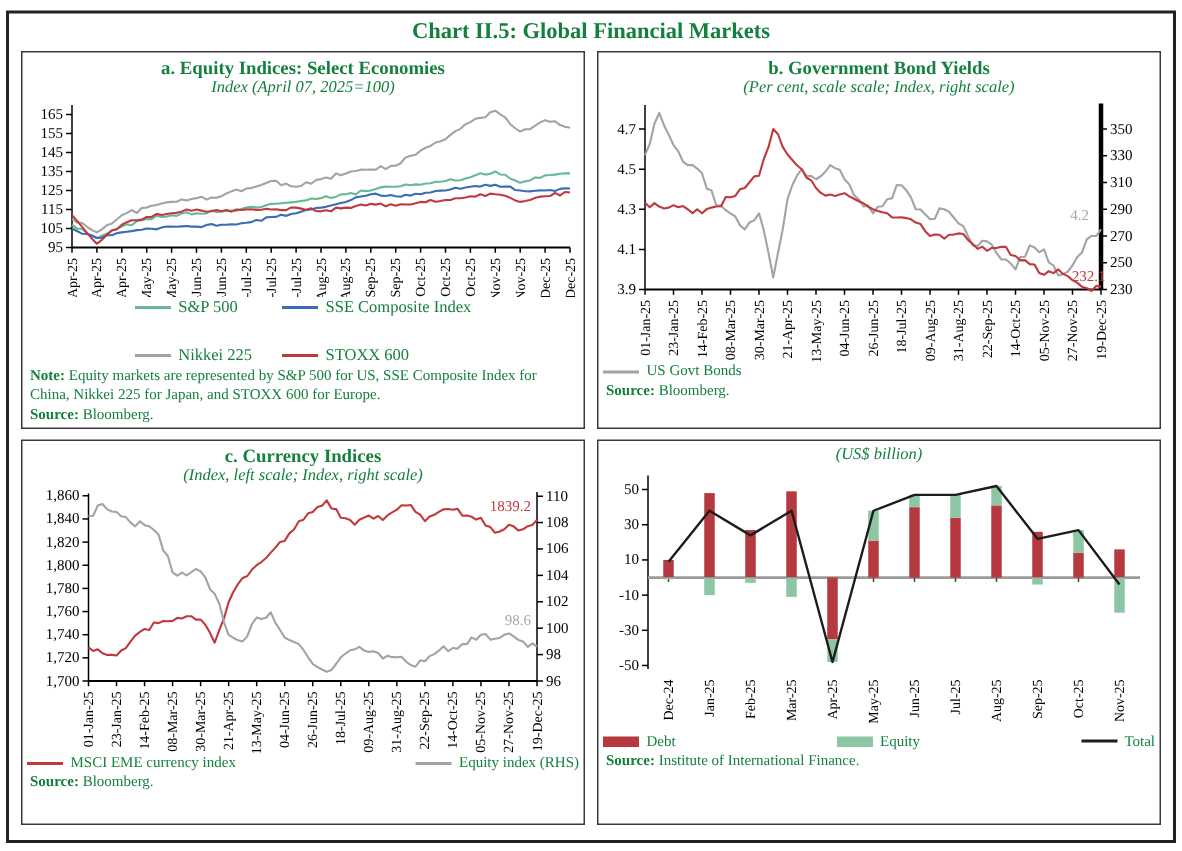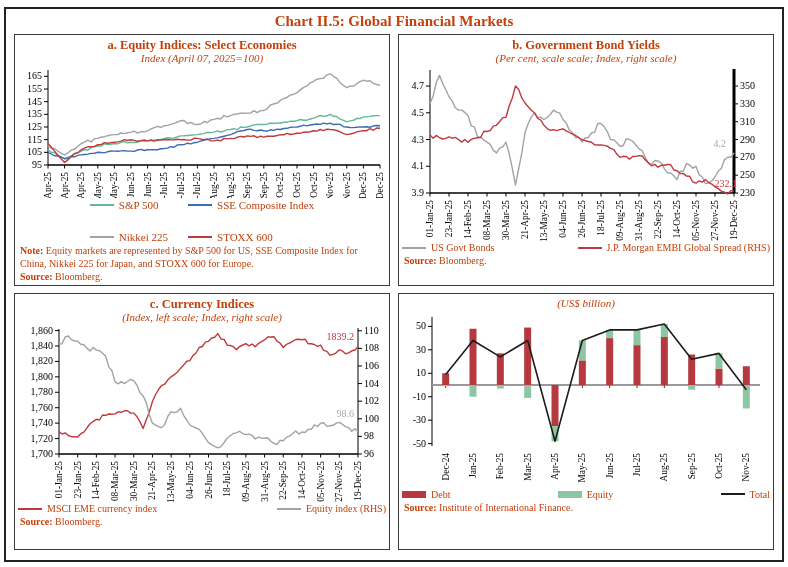--- a/index.html
+++ b/index.html
@@ -1,17 +1,17 @@
 <!DOCTYPE html>
 <html><head>
 <meta charset="utf-8">
 <style>
   html,body{margin:0;padding:0;background:#fff;}
   .page{position:relative;width:788px;height:567px;background:#fff;
-        font-family:"Liberation Serif","DejaVu Serif",serif;color:#c2410c;overflow:hidden;}
+        font-family:"Liberation Serif","DejaVu Serif",serif;color:#15803d;overflow:hidden;}
   .frame{position:absolute;top:7px;left:4px;right:4px;bottom:5px;border:2px solid #222;padding:3px 8px 4px;}
   .page-title{text-align:center;font-weight:bold;font-size:15px;margin:1px 0 4px;}
   .grid{display:grid;grid-template-columns:1fr 1fr;grid-template-rows:252px 257px;gap:7px 8px;}
   .panel{border:1px solid #3a3a3a;padding:3px 3px 2px;display:flex;flex-direction:column;overflow:hidden;}
   .p-title{text-align:center;font-weight:bold;font-size:12.5px;line-height:1.15;}
   .p-sub{text-align:center;font-style:italic;font-size:11px;line-height:1.15;margin-bottom:1px;}
   svg{display:block;margin:0 auto;}
   svg text{font-family:"Liberation Serif","DejaVu Serif",serif;}
   .legend-grid{display:grid;grid-template-columns:auto auto;column-gap:64px;row-gap:2px;
                justify-content:center;font-size:11px;margin:1px 0 2px;gap:20px;}
@@ -195,24 +195,20 @@
             <text x="338" y="130" text-anchor="start" font-size="10">230</text>
             <polyline points="28.0,37.4 31.2,29.9 34.3,16.5 37.5,9.3 40.7,17.6 43.8,23.7 47.0,30.7 50.2,34.9 53.3,41.7 56.5,44.1 59.7,44.1 62.8,46.4 66.0,49.5 69.2,59.8 72.3,60.9 75.5,70.8 78.7,71.1 81.8,74.1 85.0,76.2 88.2,78.3 91.3,84.2 94.5,86.9 97.7,82.2 100.8,80.9 104.0,76.2 107.2,87.6 110.3,102.4 113.5,119.0 116.7,102.5 119.8,87.1 123.0,66.8 126.2,57.5 129.3,51.1 132.5,46.8 135.7,51.4 138.8,51.3 142.0,53.5 145.2,51.5 148.3,48.5 151.5,44.1 154.7,46.1 157.8,47.2 161.0,53.5 164.2,56.9 167.3,64.1 170.5,66.8 173.7,71.7 176.8,71.1 180.0,76.2 183.2,71.8 186.3,71.5 189.5,66.8 192.7,66.2 195.8,57.4 199.0,57.5 202.2,60.8 205.3,65.6 208.5,73.5 211.7,73.7 214.8,76.8 218.0,80.2 221.2,79.8 224.3,72.9 227.5,73.5 230.7,75.3 233.8,79.0 237.0,82.9 240.2,84.7 243.3,91.4 246.5,97.6 249.7,98.1 252.8,94.5 256.0,94.9 259.2,97.1 262.3,102.6 265.5,106.9 268.7,107.0 271.8,109.7 275.0,113.6 278.2,105.3 281.3,105.2 284.5,97.6 287.7,99.0 290.8,102.2 294.0,100.3 297.2,108.9 300.3,111.0 303.5,117.6 306.7,116.8 309.8,115.1 313.0,111.0 316.2,105.3 319.3,102.4 322.5,93.6 325.7,91.3 328.8,91.3 332.0,86.9" fill="none" stroke="#a3a3a3" stroke-width="1.4" stroke-linejoin="round"></polyline>
             <polyline points="28.0,69.1 31.2,72.2 34.3,69.4 37.5,71.7 40.7,73.0 43.8,72.4 47.0,70.8 50.2,72.2 53.3,71.4 56.5,73.5 59.7,76.1 62.8,73.5 66.0,76.2 69.2,73.4 72.3,72.4 75.5,71.7 78.7,71.5 81.8,65.3 85.0,65.5 88.2,64.6 91.3,60.2 94.5,59.3 97.7,55.5 100.8,51.6 104.0,51.2 107.2,40.0 110.3,32.1 113.5,20.0 116.7,23.5 119.8,31.9 123.0,37.0 126.2,40.7 129.3,44.2 132.5,46.8 135.7,52.5 138.8,54.2 142.0,59.3 145.2,62.6 148.3,64.4 151.5,63.7 154.7,64.7 157.8,63.7 161.0,62.8 164.2,64.9 167.3,66.5 170.5,68.2 173.7,69.5 176.8,71.8 180.0,73.5 183.2,74.7 186.3,75.5 189.5,76.2 192.7,78.9 195.8,79.0 199.0,78.9 202.2,79.4 205.3,80.2 208.5,82.4 211.7,83.4 214.8,88.1 218.0,91.3 221.2,90.3 224.3,90.5 227.5,93.1 230.7,90.5 233.8,90.4 237.0,89.6 240.2,90.0 243.3,93.9 246.5,96.7 249.7,99.9 252.8,98.4 256.0,101.2 259.2,99.3 262.3,99.3 265.5,98.5 268.7,98.6 271.8,104.0 275.0,104.7 278.2,107.6 281.3,107.4 284.5,110.1 287.7,110.3 290.8,116.0 294.0,117.2 297.2,114.8 300.3,116.1 303.5,113.6 306.7,116.6 309.8,118.1 313.0,120.8 316.2,122.6 319.3,125.1 322.5,126.1 325.7,128.0 328.8,124.6 332.0,125.1" fill="none" stroke="#c0393f" stroke-width="1.4" stroke-linejoin="round"></polyline>
             <text x="324" y="80.53260869565224" text-anchor="end" font-size="10" fill="#a8a8a8">4.2</text>
             <text x="335" y="121.08695652173913" text-anchor="end" font-size="10" fill="#c0393f">232.1</text>
           </svg>
         <div class="legend-row" id="legend-b">
             <span class="lg-item">
               <span class="sw-line" style="border-top-color: rgb(163, 163, 163);"></span>
               <span>US Govt Bonds</span>
-            </span>
-            <span class="lg-item">
-              <span class="sw-line" style="border-top-color: rgb(192, 57, 63);"></span>
-              <span>J.P. Morgan EMBI Global Spread (RHS)</span>
             </span>
           </div>
         <div class="src">
           <span class="b">Source:</span>
           <span>Bloomberg.</span>
         </div>
       </div>
 
       <div class="panel">
         <div class="p-title">c. Currency Indices</div>

